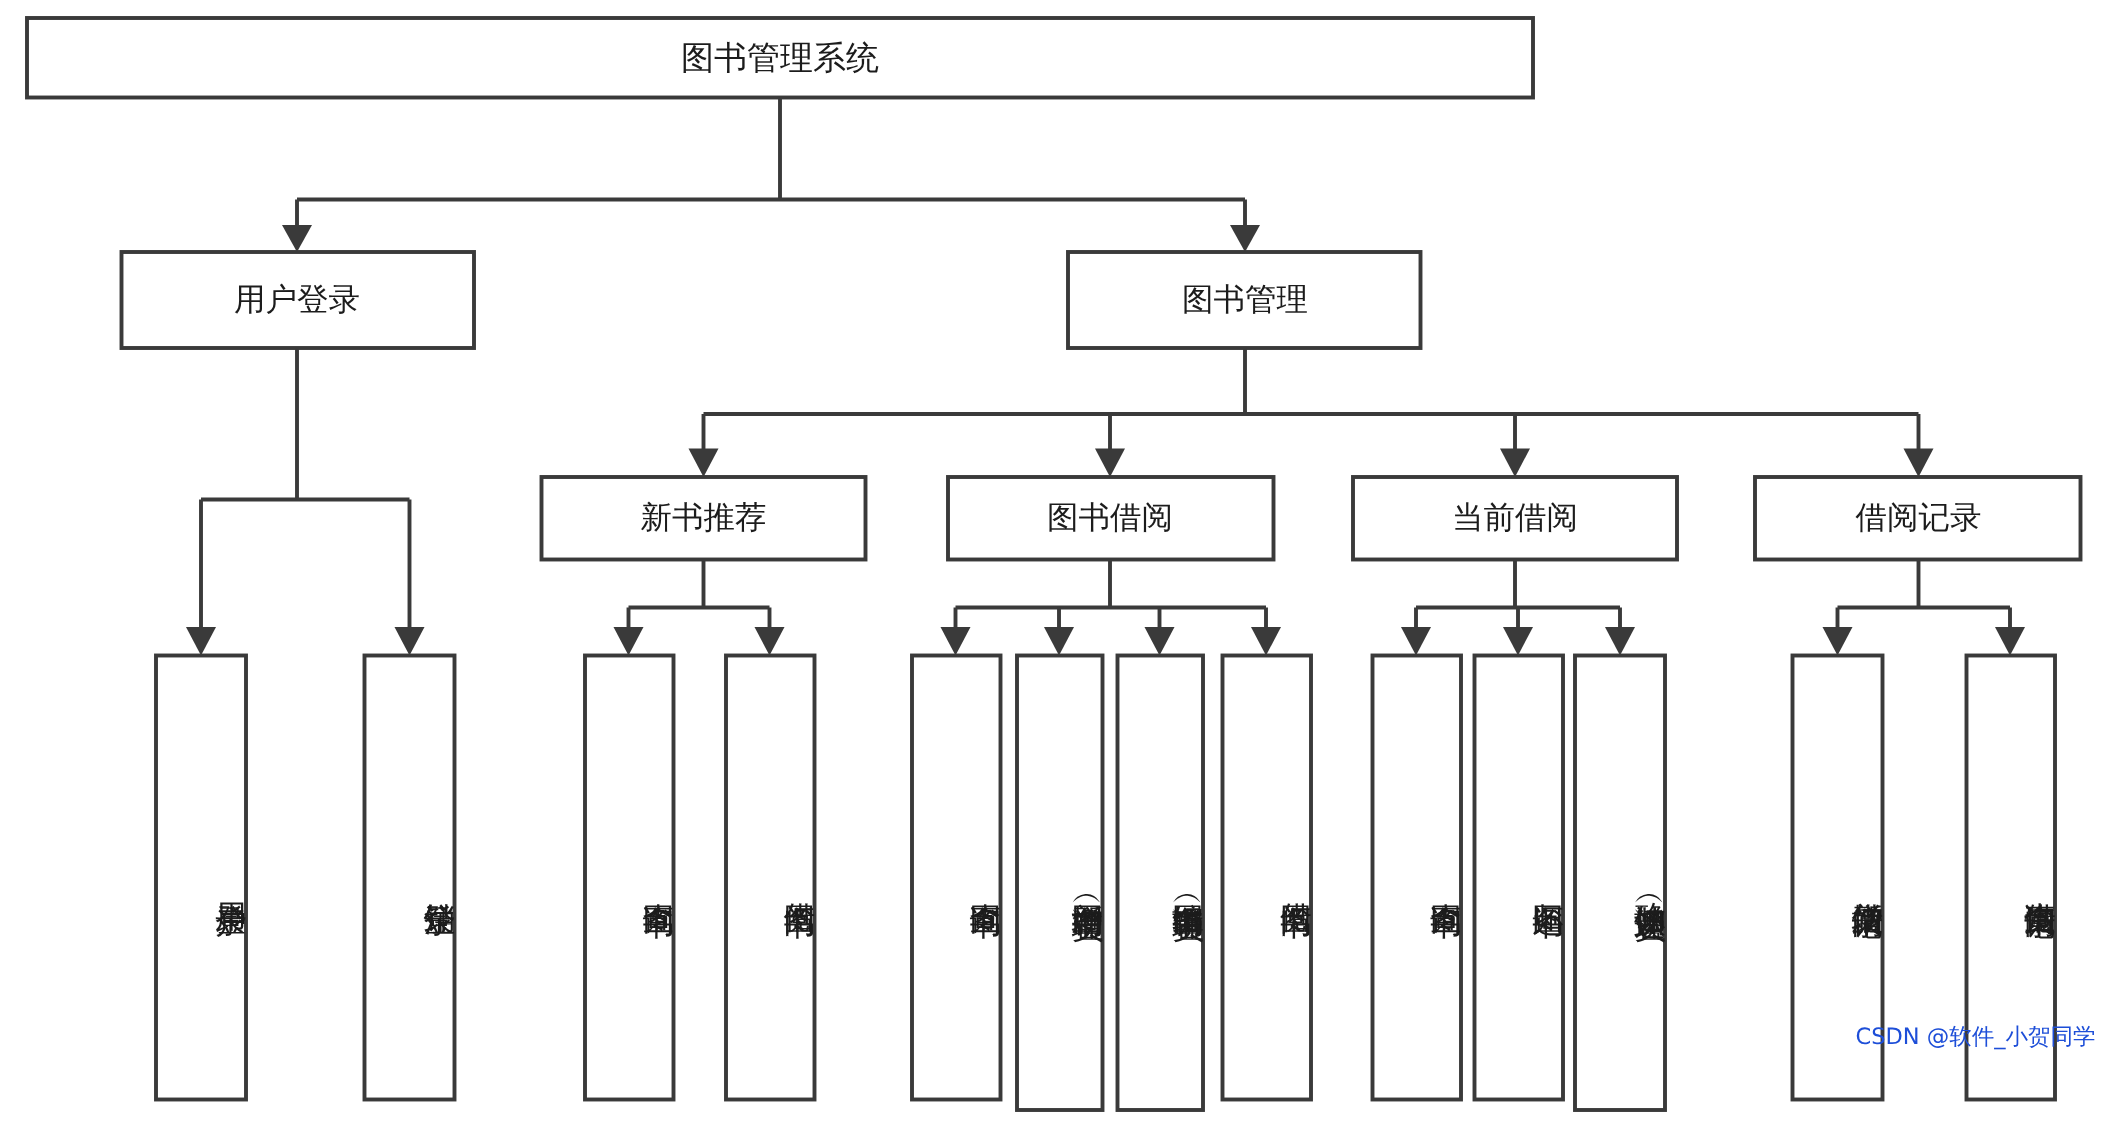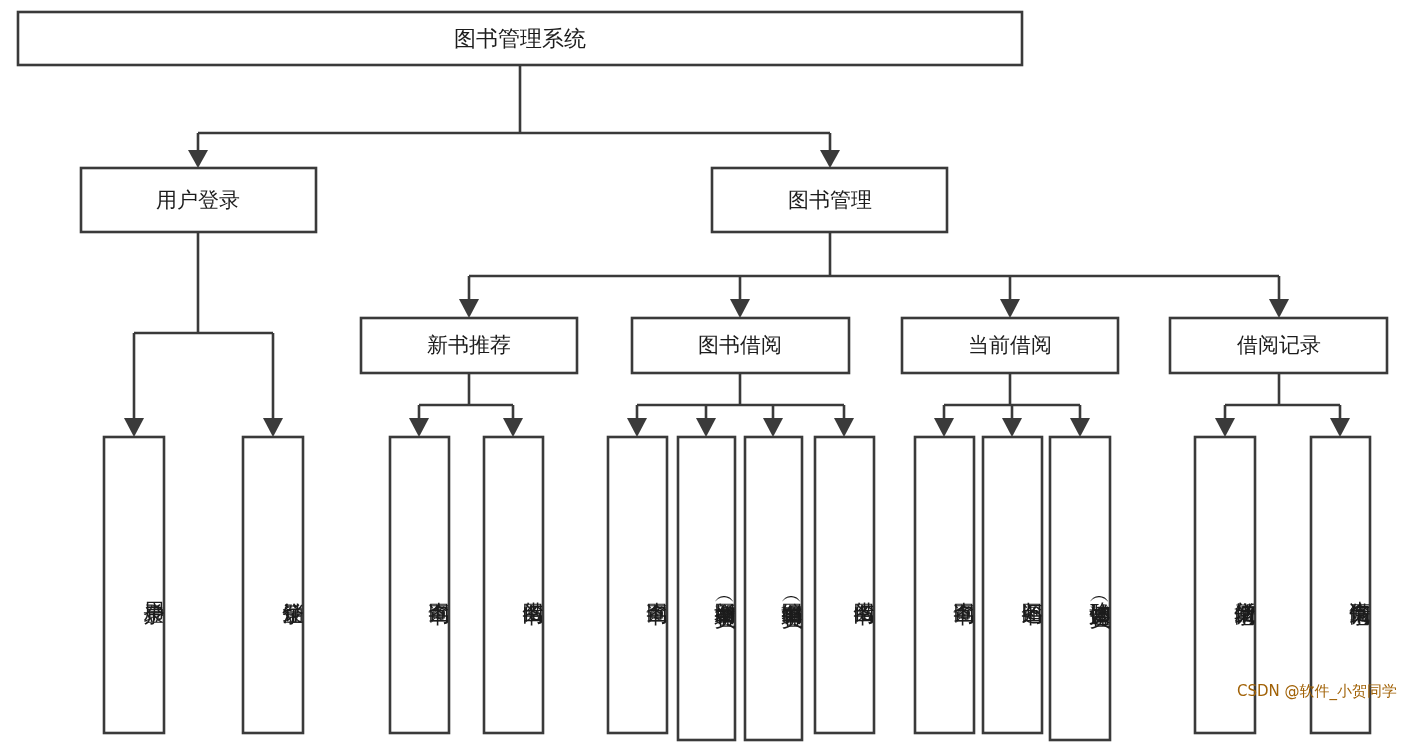--- a/index.html
+++ b/index.html
@@ -27,21 +27,21 @@
     line-height:1.04;
     color:#1c1c1c;
     letter-spacing:1px;
     white-space:nowrap;
     text-align:center;
     font-family:"DejaVu Sans","Liberation Sans",sans-serif;
     pointer-events:none;
   }
   #watermark{
     position:absolute;right:8px;bottom:6px;
-    font-size:15px;color:#a16207;
+    font-size:15px;color:#1d4ed8;
     font-family:"DejaVu Sans","Liberation Sans",sans-serif;
     white-space:nowrap;
   }
 </style>
 </head>
 <body>
 
 <div id="diagram-root">
 
   <svg id="diagram-svg" viewBox="0 0 1405 747">

